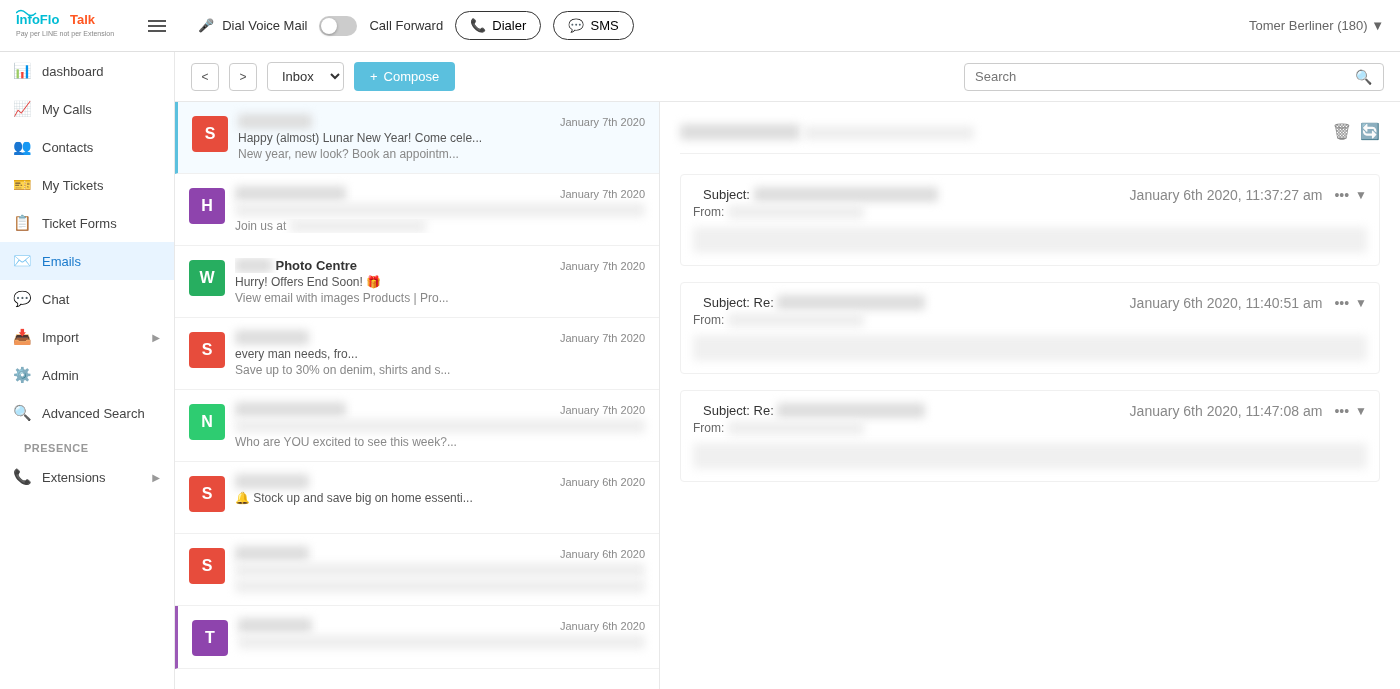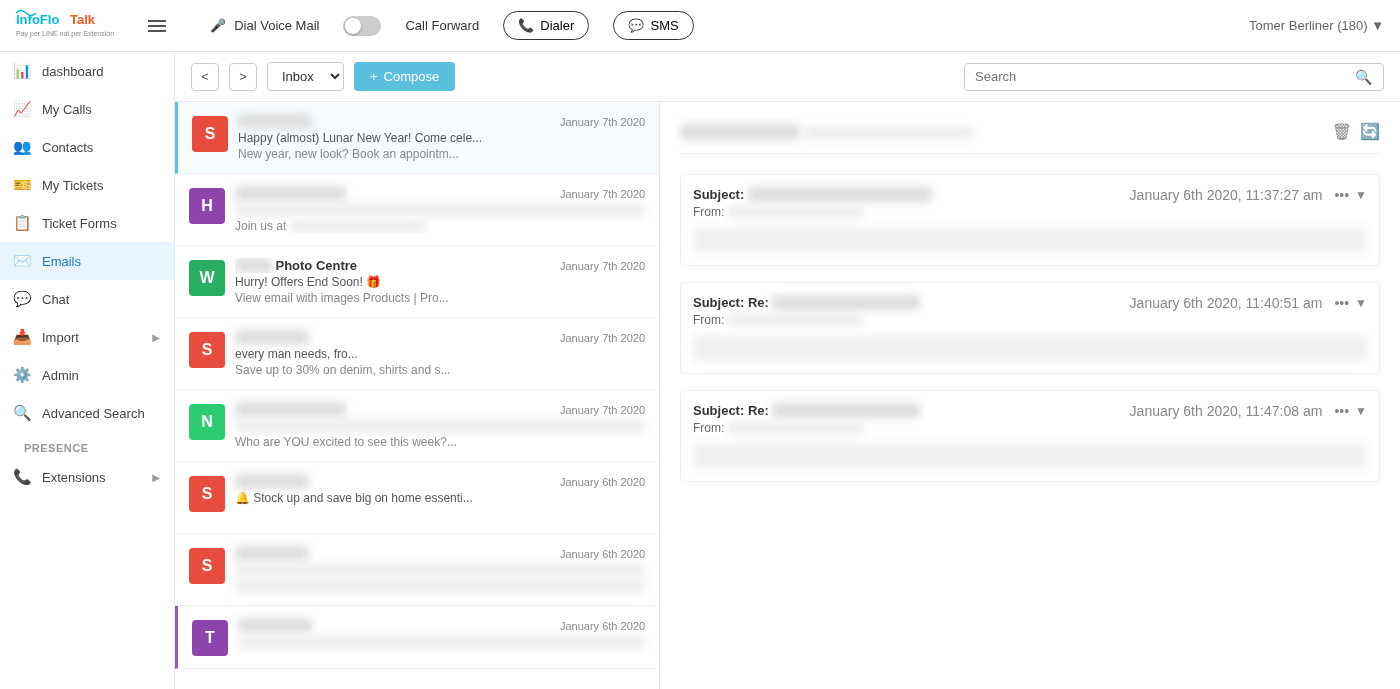--- a/index.html
+++ b/index.html
@@ -2,21 +2,21 @@
 <html><head>
   <meta charset="utf-8">
   <style>
     * { margin: 0; padding: 0; box-sizing: border-box; }
     body { font-family: -apple-system, BlinkMacSystemFont, 'Segoe UI', sans-serif; font-size: 13px; background: #f5f5f5; color: #333; height: 689px; overflow: hidden; }
 
     
     .header {
       display: flex; align-items: center; height: 52px;
       background: #fff; border-bottom: 1px solid #e0e0e0;
-      padding: 0 16px; gap: 24px; position: relative;
+      padding: 0 16px; gap: 12px; position: relative;
     }
     .logo-area { display: flex; align-items: center; gap: 8px; min-width: 170px; }
     .logo-svg { width: 120px; height: 36px; }
     .menu-icon { cursor: pointer; display: flex; flex-direction: column; gap: 3px; margin-left: 4px; }
     .menu-icon span { display: block; width: 18px; height: 2px; background: #555; }
     .header-btn {
       display: flex; align-items: center; gap: 6px;
       padding: 6px 14px; border-radius: 20px; border: 1.5px solid #333;
       background: #fff; cursor: pointer; font-size: 13px; font-weight: 500;
     }
@@ -115,21 +115,21 @@
     .email-detail { flex: 1; background: #fff; overflow-y: auto; padding: 20px; }
     .detail-header { display: flex; align-items: flex-start; margin-bottom: 20px; padding-bottom: 12px; border-bottom: 1px solid #f0f0f0; }
     .detail-sender-info { flex: 1; }
     .detail-sender-name { font-size: 14px; font-weight: 600; color: #333; }
     .detail-sender-email { font-size: 12px; color: #888; }
     .detail-actions { display: flex; gap: 8px; align-items: center; }
     .detail-action-btn { background: none; border: none; cursor: pointer; color: #888; font-size: 16px; }
     .email-thread-item { margin-bottom: 16px; padding: 12px; border: 1px solid #f0f0f0; border-radius: 4px; }
     .thread-header { display: flex; justify-content: space-between; align-items: flex-start; margin-bottom: 8px; }
     .thread-meta { flex: 1; }
-    .thread-subject { font-size: 13px; font-weight: 700; color: #333; margin-bottom: 3px; }
+    .thread-subject { font-size: 13px; font-weight: 400; color: #333; margin-bottom: 3px; margin-left: 10px; }
     .thread-from { font-size: 12px; color: #666; }
     .thread-date { font-size: 14px; color: #888; white-space: nowrap; margin-left: 24px; }
     .thread-actions { display: flex; gap: 6px; align-items: center; margin-left: 12px; }
     .thread-body { font-size: 12px; color: #666; line-height: 1.5; }
 
     
     ::-webkit-scrollbar { width: 6px; }
     ::-webkit-scrollbar-track { background: #f1f1f1; }
     ::-webkit-scrollbar-thumb { background: #ccc; border-radius: 3px; }
 

